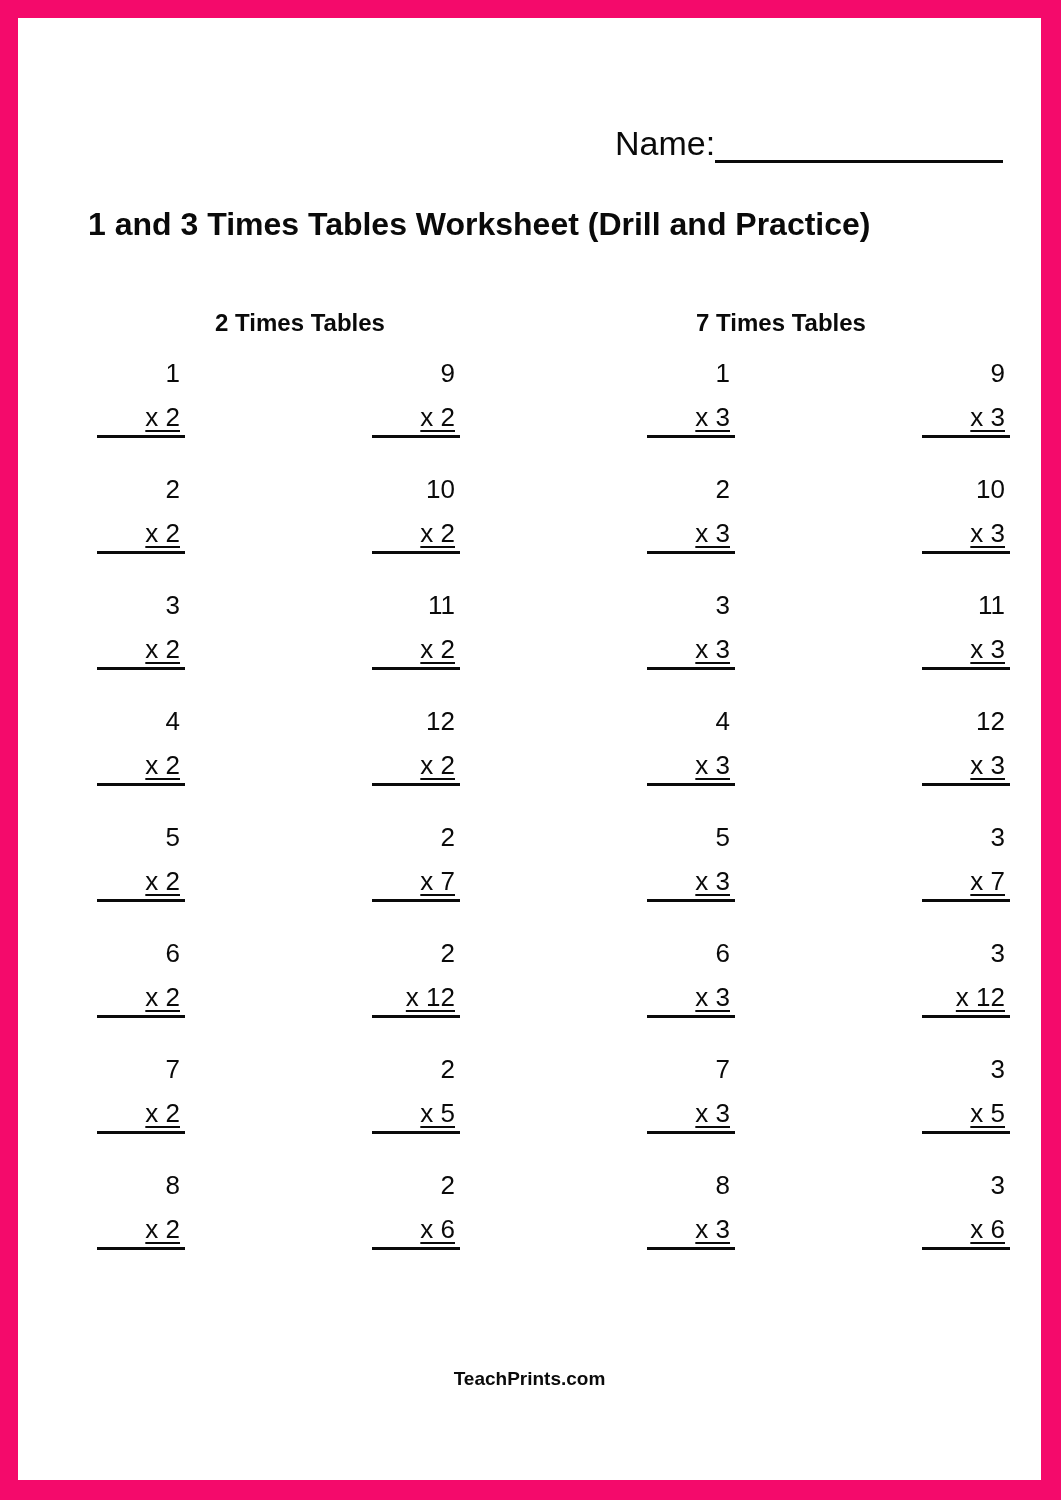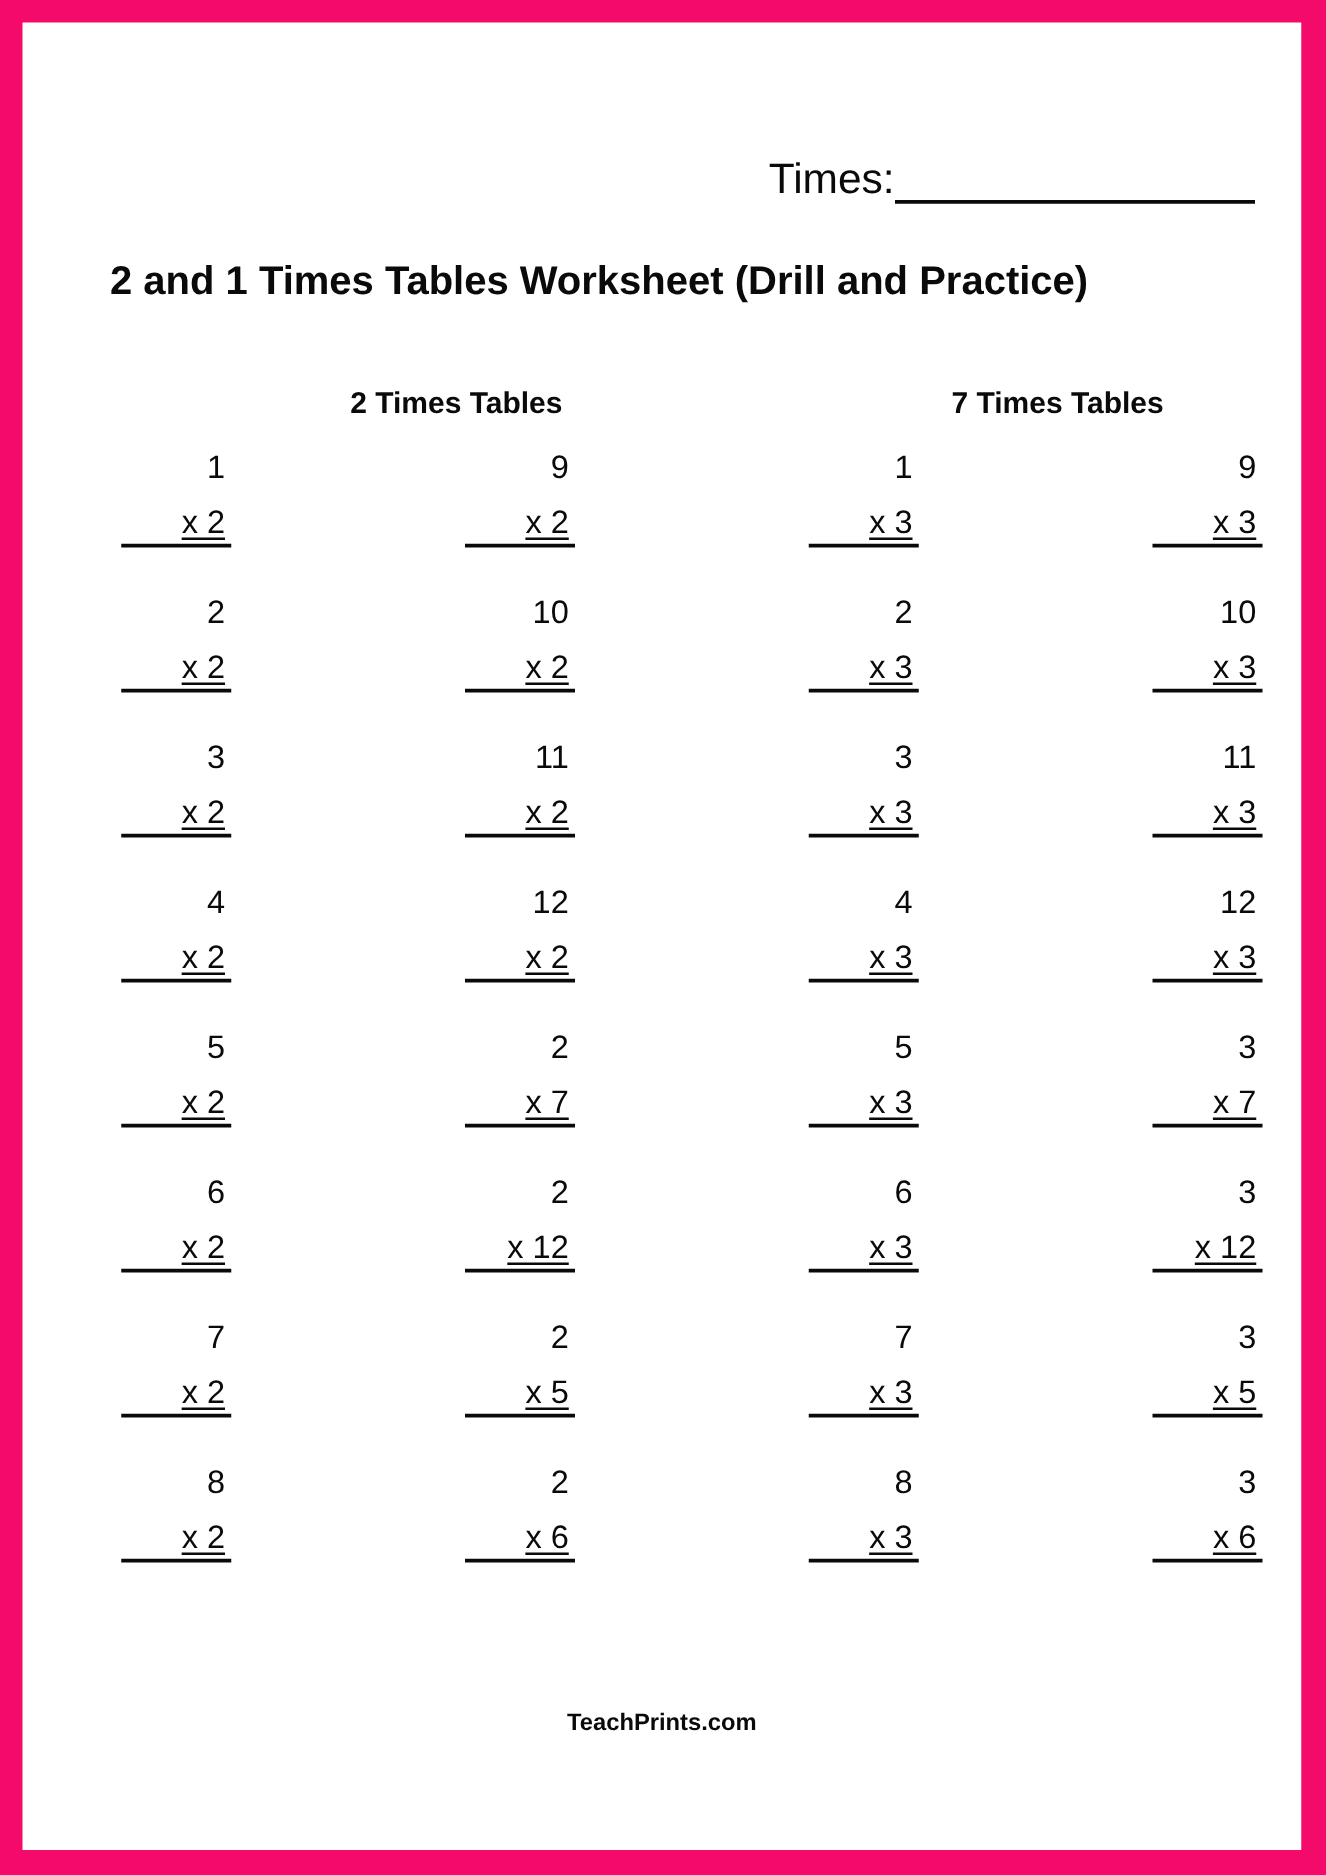--- a/index.html
+++ b/index.html
@@ -46,21 +46,21 @@
     line-height: 40px;
     font-weight: bold;
     white-space: nowrap;
     color: #0a0a0a;
   }
 
   .col-header {
     position: absolute;
     top: 290px;
     width: 300px;
-    text-align: right;
+    text-align: center;
     font-size: 24px;
     line-height: 30px;
     font-weight: bold;
     color: #0a0a0a;
   }
   .col-header.left  { left: 132px; }
   .col-header.right { left: 613px; }
 
   .problems-grid {
     position: absolute;
@@ -105,25 +105,25 @@
     font-weight: bold;
     color: #0a0a0a;
   }
 </style>
 </head>
 <body>
 
 <div class="page" style="border-color: rgb(244, 10, 107); background: rgb(255, 255, 255); color: rgb(10, 10, 10);">
 
   <div class="name-row">
-    <span class="name-label">Times:</span>
+    <span class="name-label">Name:</span>
     <span class="name-line"></span>
   </div>
 
-  <h1 class="title">2 and 1 Times Tables Worksheet (Drill and Practice)</h1>
+  <h1 class="title">1 and 3 Times Tables Worksheet (Drill and Practice)</h1>
 
   <div class="col-header left">2 Times Tables</div>
 
   <div class="col-header right">7 Times Tables</div>
 
   <div class="problems-grid" id="problems-grid">
   <div class="problem">
     <div class="top-operand">1</div>
     <div class="bottom-operand">x 2</div>
   </div>

